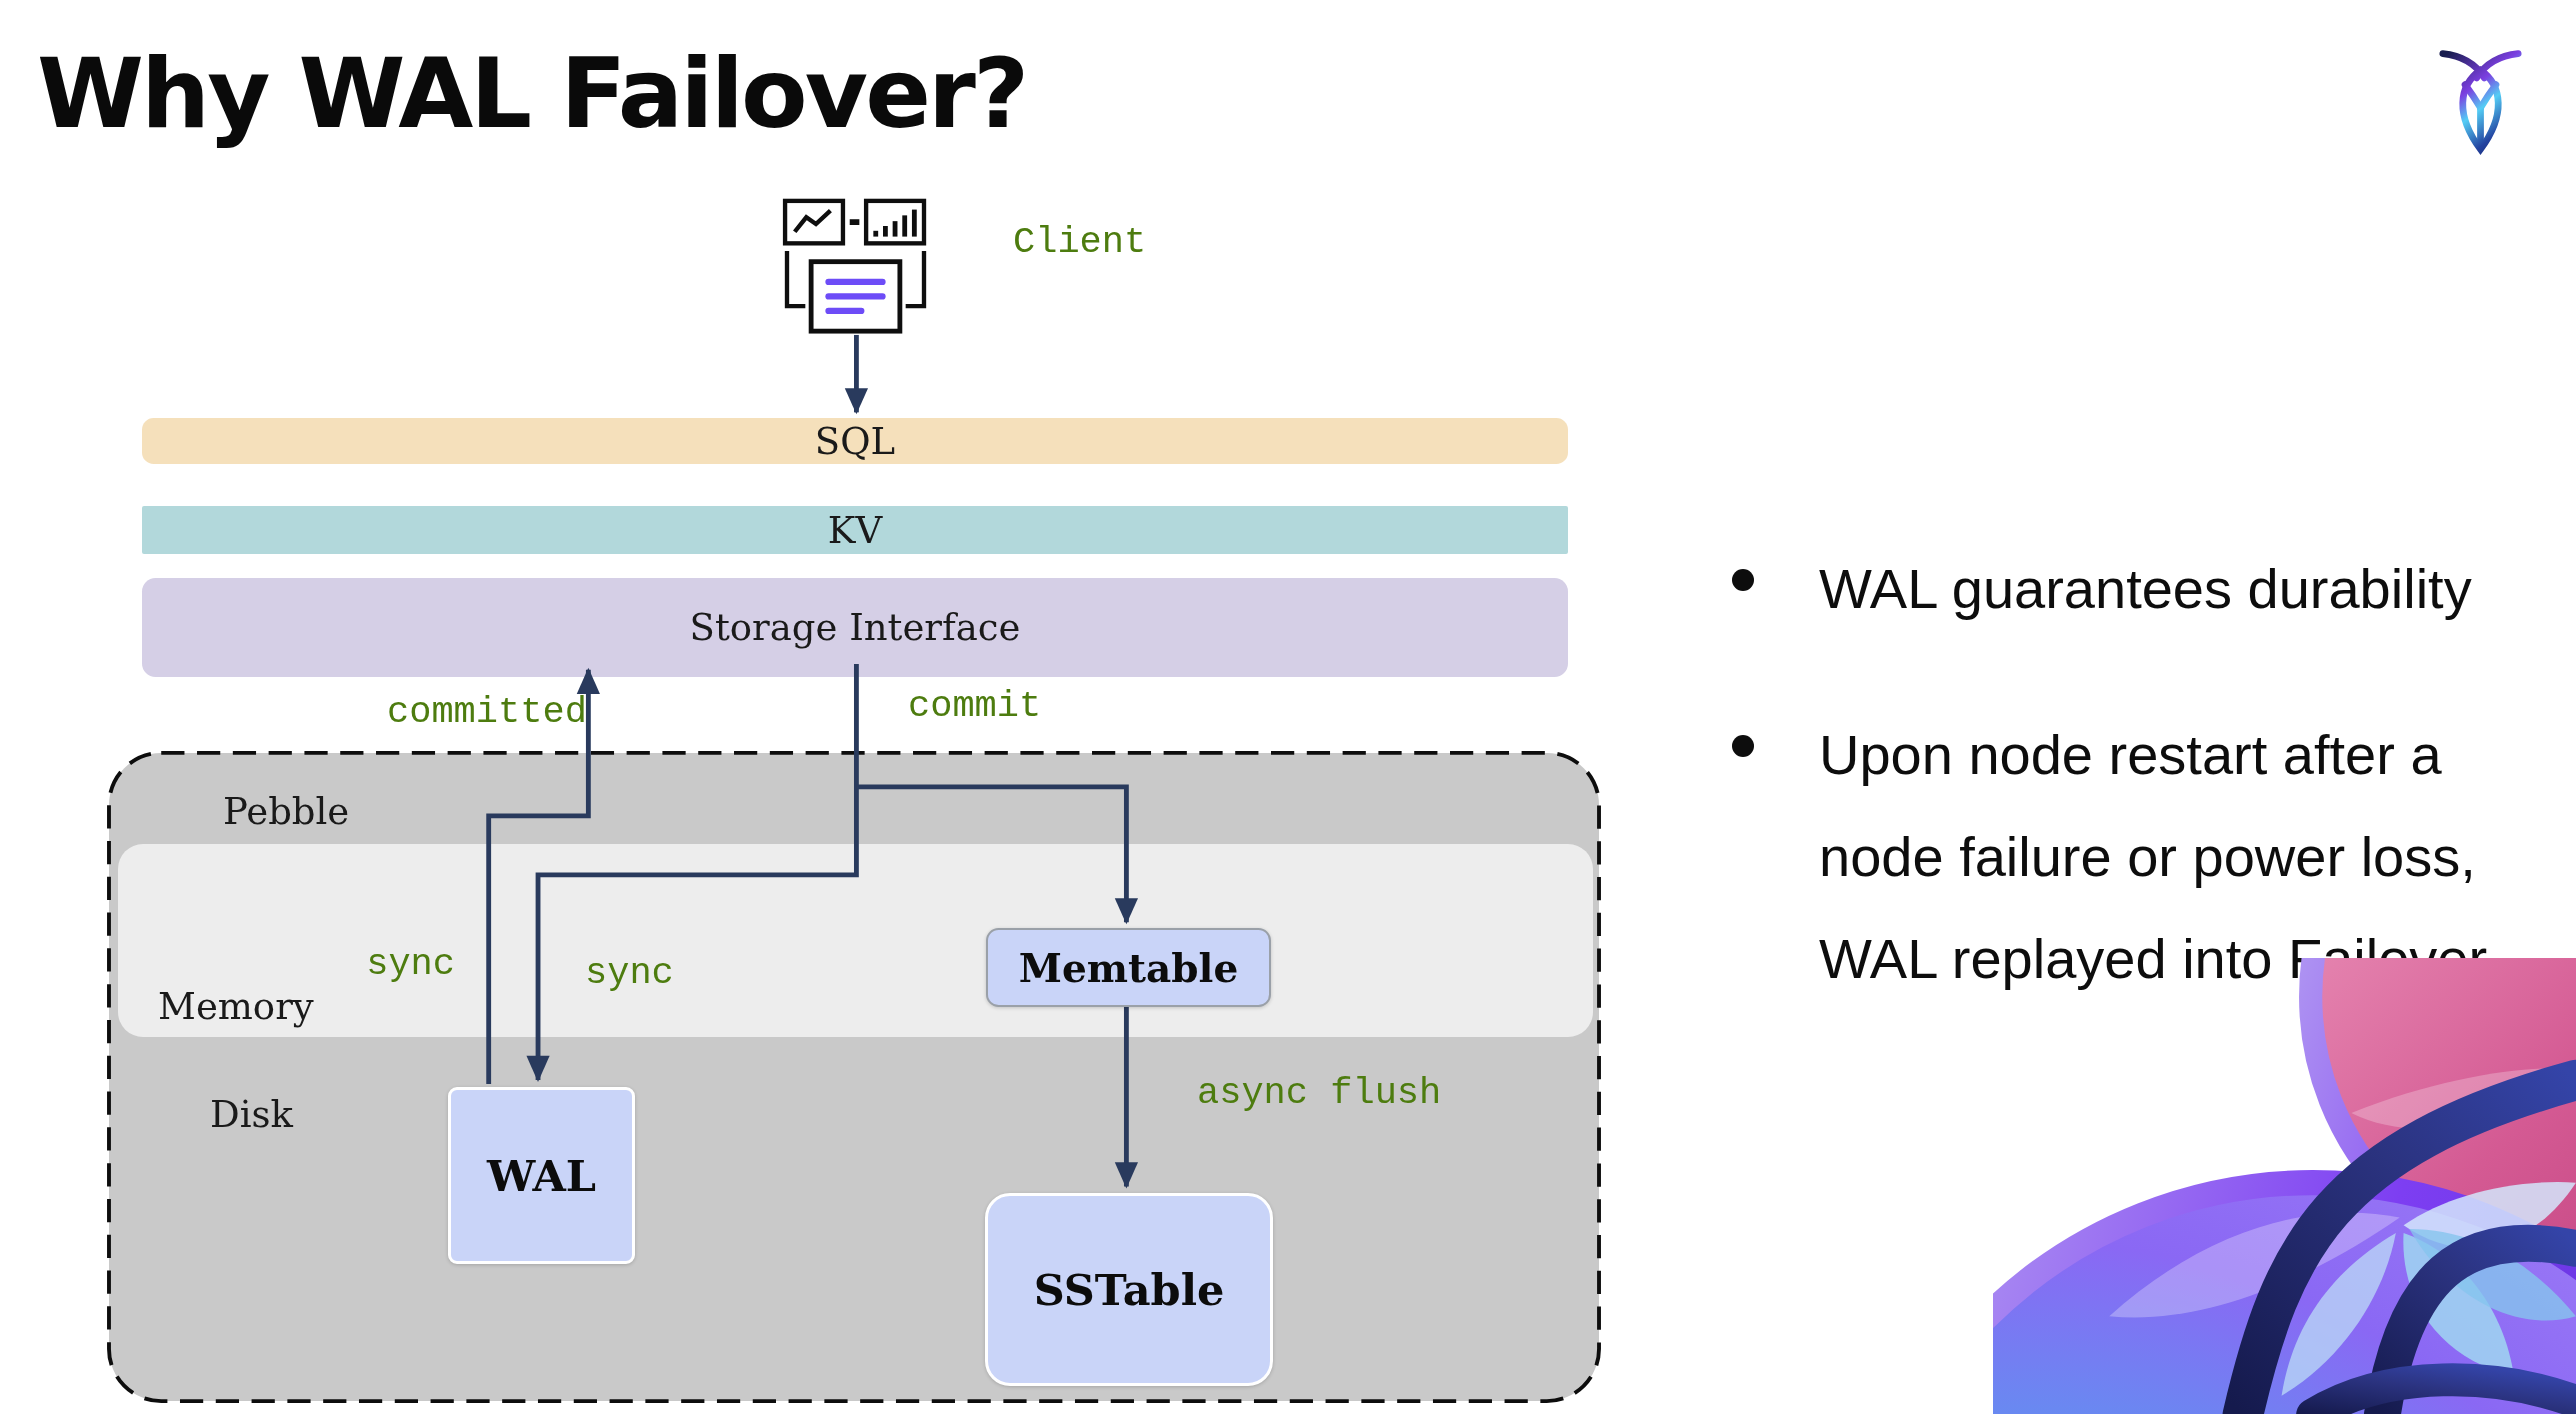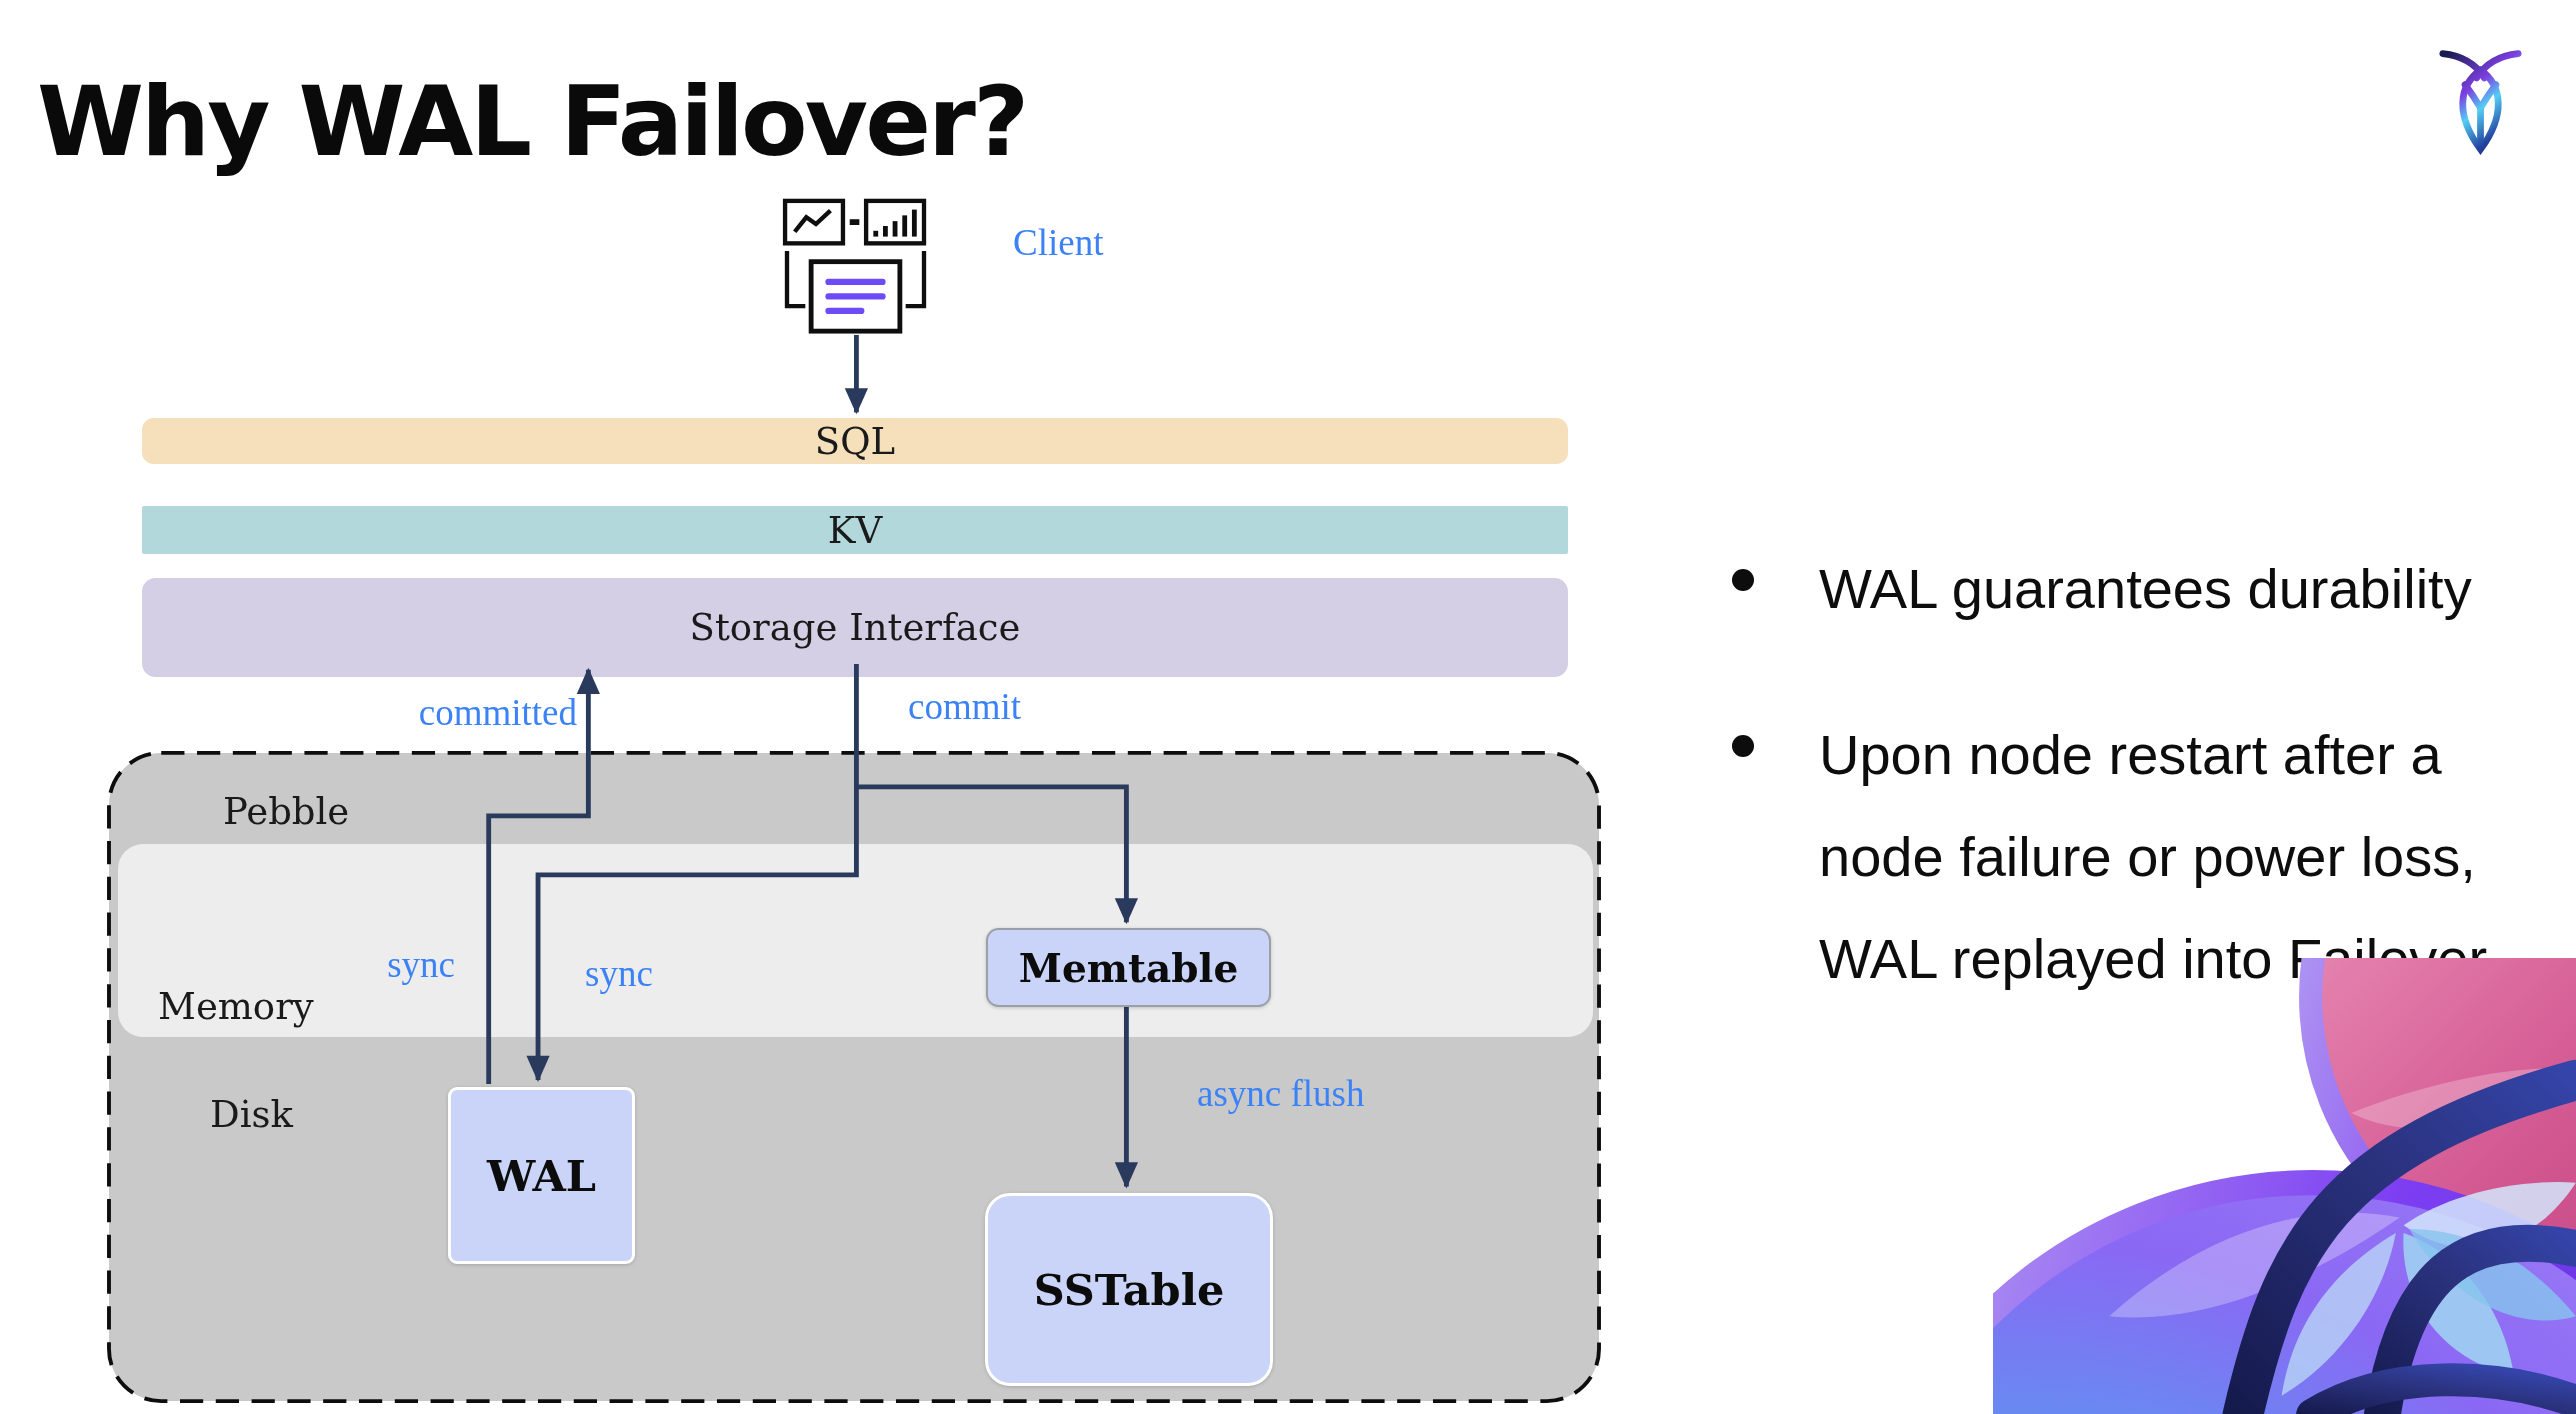--- a/index.html
+++ b/index.html
@@ -1,41 +1,41 @@
 <!DOCTYPE html>
 <html style="--sql-bar: #f5e0bb; --kv-bar: #b2d8db; --storage-bar: #d5cfe6; --pebble-fill: #c9c9c9; --memory-fill: #ededed; --node-fill: #c9d4f8; --arrow: #293a5d; --text: #111111; --purple-accent: #6d4cf7;"><head>
 <meta charset="utf-8">
 <style>
   html,body{margin:0;padding:0;background:#ffffff;}
   .slide{position:relative;width:2576px;height:1415px;background:#fff;overflow:hidden;
          font-family:"DejaVu Sans",sans-serif;color:var(--text,#111);}
   .abs{position:absolute;}
 
   .title{left:37px;top:37px;font-size:97px;font-weight:800;letter-spacing:-2.9px;
-         color:#0a0a0a;font-family:"DejaVu Sans",sans-serif;margin-top:28px;}
+         color:#0a0a0a;font-family:"DejaVu Sans",sans-serif;}
 
   
   .bar{left:142px;width:1426px;display:flex;align-items:center;justify-content:center;
        font-family:"DejaVu Serif",serif;font-size:37px;color:#1a1a1a;}
   .bar-sql{top:418px;height:46px;border-radius:11.6px;background:var(--sql-bar,#f5e0bb);}
   .bar-kv{top:506px;height:48px;border-radius:2px;background:var(--kv-bar,#b2d8db);}
   .bar-storage{top:578px;height:99px;border-radius:13.5px;background:var(--storage-bar,#d5cfe6);}
 
   
   .pebble-bg{left:109px;top:753px;width:1490px;height:648px;border-radius:52px;
              background:var(--pebble-fill,#c9c9c9);}
   .memory-band{left:118px;top:844px;width:1475px;height:193px;border-radius:25px;
                background:var(--memory-fill,#ededed);}
   .serif-label{font-family:"DejaVu Serif",serif;font-size:37px;color:#1a1a1a;}
   .lbl-pebble{left:223px;top:790px;}
   .lbl-memory{left:158px;top:985px;}
   .lbl-disk{left:210px;top:1093px;}
 
   
-  .edge-label{font-family:Liberation Serif, serif;font-size:37px;color:#3b82f6;}
+  .edge-label{font-family:Liberation Mono, monospace;font-size:37px;color:#4d7c0f;}
   .lbl-client{left:1013px;top:221px;}
   .lbl-committed{left:387px;top:691px;width:190px;text-align:right;}
   .lbl-commit{left:908px;top:685px;}
   .lbl-sync1{left:358px;top:943px;width:97px;text-align:right;}
   .lbl-sync2{left:585px;top:952px;}
   .lbl-async{left:1197px;top:1072px;}
 
   
   .node{display:flex;align-items:center;justify-content:center;
         background:var(--node-fill,#c9d4f8);font-family:"DejaVu Serif",serif;

